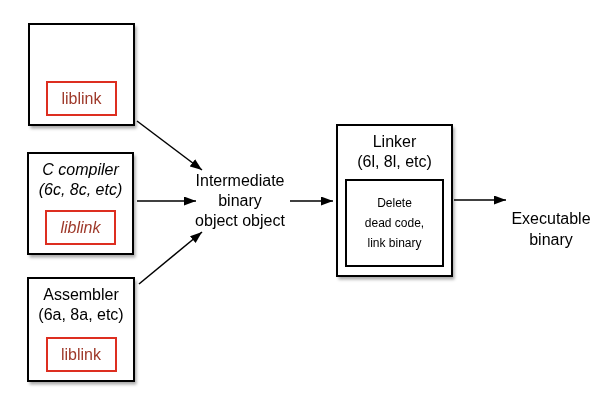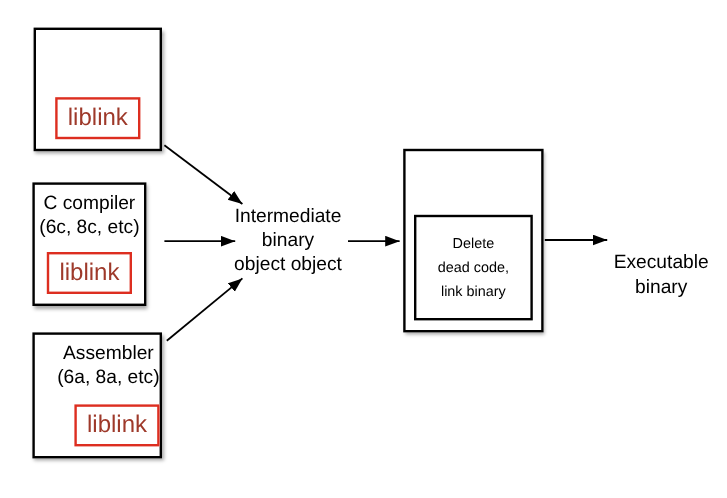--- a/index.html
+++ b/index.html
@@ -34,22 +34,22 @@
   .node {
     position: absolute;
     background: #fff;
     border: 2px solid var(--box-border);
     box-shadow: 1.5px 2.5px 3px rgba(0,0,0,0.35);
     display: flex;
     flex-direction: column;
     align-items: center;
   }
   #node-go      { left: 28px;  top: 23px;  width: 107px; height: 103px; }
-  #node-c       { left: 27px;  top: 152px; width: 95px; height: 103px; }
-  #node-asm     { left: 27px;  top: 277px; width: 108px; height: 105px; align-items: flex-end; }
+  #node-c       { left: 27px;  top: 152px; width: 107px; height: 103px; font-style: italic; }
+  #node-asm     { left: 27px;  top: 277px; width: 108px; height: 105px; }
   #node-linker  { left: 336px; top: 124px; width: 117px; height: 153px; }
 
   .node-title {
     margin-top: 6px;
     font-size: 16px;
     line-height: 20px;
     text-align: center;
     white-space: pre-line;
   }
   .inner-box {
@@ -59,21 +59,21 @@
     align-items: center;
     justify-content: center;
     background: #fff;
     text-align: center;
   }
   .liblink-box {
     width: 71px;
     height: 35px;
     border: 2px solid var(--liblink-border);
     color: var(--liblink-text);
-    font-size: 20px;
+    font-size: 16px;
   }
   .delete-box {
     width: 99px;
     height: 88px;
     border: 2px solid var(--box-border);
     font-size: 12px;
     line-height: 20px;
     white-space: pre-line;
   }
   .float-label {
@@ -119,20 +119,22 @@
 
   <div class="node" id="node-asm">
     <div class="node-title">Assembler
 (6a, 8a, etc)</div>
     <div class="inner-box liblink-box">
       <span>liblink</span>
     </div>
   </div>
 
   <div class="node" id="node-linker">
+    <div class="node-title">Linker
+(6l, 8l, etc)</div>
     <div class="inner-box delete-box">
       <span>Delete
 dead code,
 link binary</span>
     </div>
   </div>
 
   <div class="float-label" id="label-intermediate">Intermediate
 binary
 object object</div>

